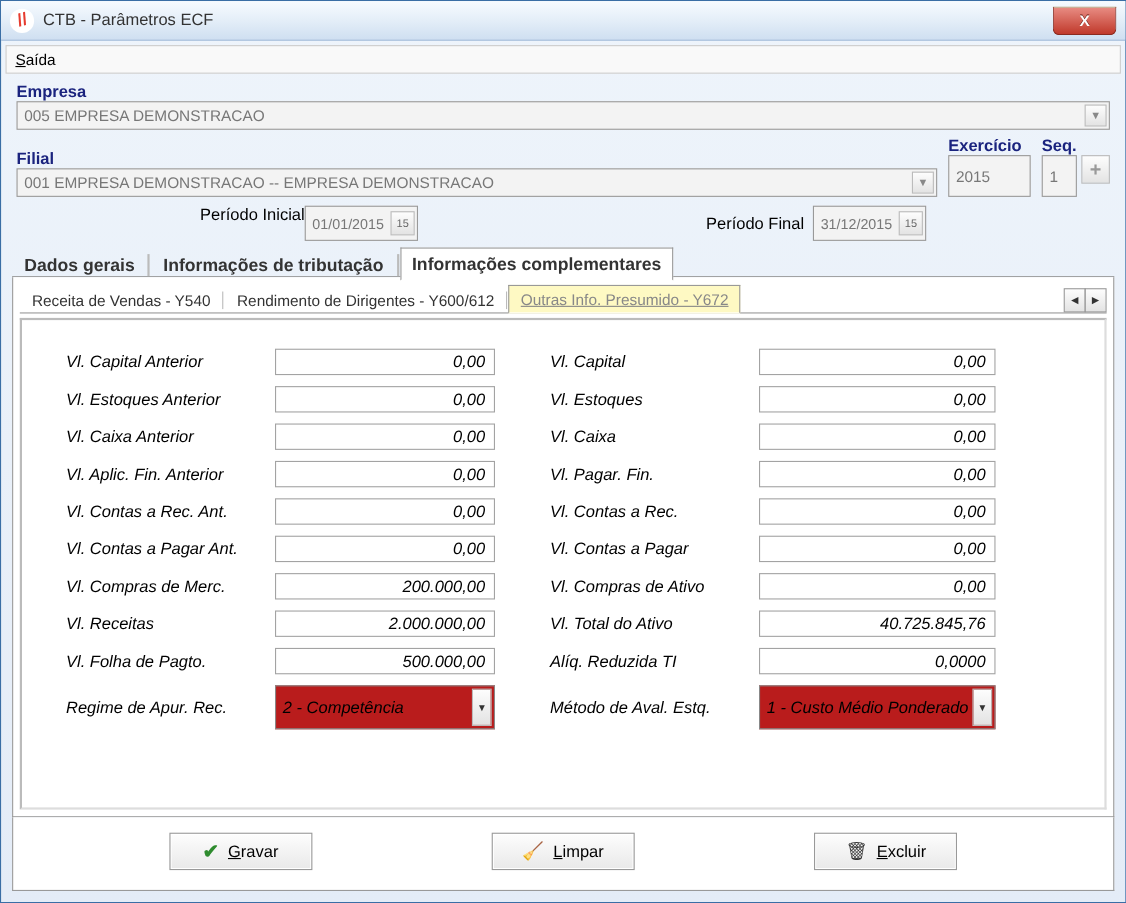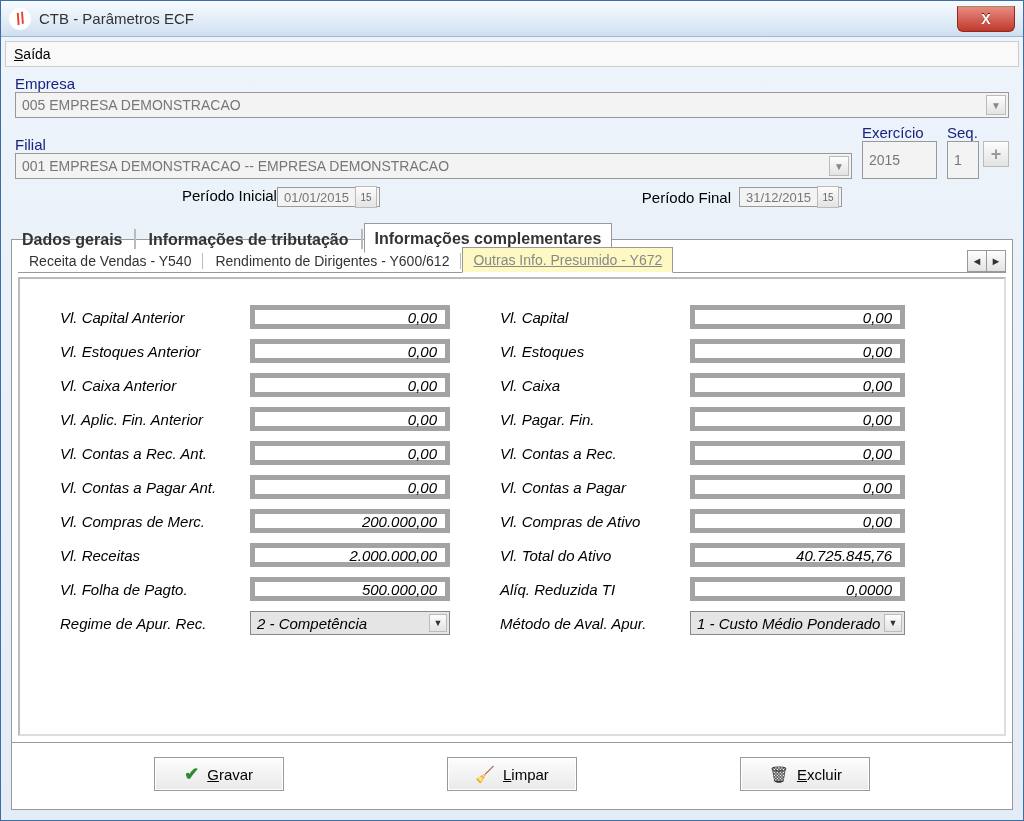--- a/index.html
+++ b/index.html
@@ -62,21 +62,21 @@
       padding: 4px 8px;
       font-size: 14px;
     }
     .menubar span.u { text-decoration: underline; }
     .content {
       flex: 1;
       padding: 6px 10px 10px 10px;
       display: flex;
       flex-direction: column;
     }
-    .lbl-blue { color: #1a237e; font-weight: normal; font-size: 15px; }
+    .lbl-blue { color: #1a237e; font-weight: bold; font-size: 15px; }
     .row { display: flex; align-items: flex-end; gap: 10px; }
     .combo {
       height: 26px;
       border: 1px solid #999;
       background: #f3f3f3;
       color: #777;
       padding: 2px 26px 2px 6px;
       font-size: 14px;
       position: relative;
       display: flex;
@@ -110,21 +110,21 @@
       display: flex;
       align-items: center;
       justify-content: space-around;
       margin: 8px 0 0 0;
       padding: 0 40px;
     }
     .datebox {
       display: flex; align-items: center;
       border: 1px solid #999;
       background: #f3f3f3;
-      height: 20px;
+      height: 32px;
       padding: 0 2px 0 6px;
       color: #777;
     }
     .datebox .cal {
       width: 22px; height: 22px;
       border: 1px solid #bbb;
       background: linear-gradient(#fdfdfd,#e3e3e3);
       margin-left: 6px;
       display: flex; align-items: center; justify-content: center;
       font-size: 10px; color: #666;
@@ -132,21 +132,21 @@
     .maintabs { display: flex; align-items: flex-end; border-bottom: 1px solid #999; margin-top: 2px; }
     .maintab {
       padding: 6px 10px 4px 10px;
       font-size: 16px;
       font-weight: bold;
       color: #333;
       border: 1px solid transparent;
       border-bottom: none;
       margin-right: 4px;
       position: relative;
-      top: 14px;
+      top: 4px;
     }
     .maintab.sep::after {
       content: "";
       position: absolute; right: -4px; top: 4px; bottom: 4px;
       width: 2px; background: #bbb;
     }
     .maintab.active {
       background: #fff;
       border-color: #999;
       border-bottom: 1px solid #fff;
@@ -203,31 +203,31 @@
     .grid {
       display: grid;
       grid-template-columns: 190px 200px 50px 190px 215px;
       row-gap: 10px;
       align-items: center;
       font-size: 15px;
       font-style: italic;
     }
     .numinput {
       height: 24px;
-      border: 5px solid #a3a3a3;
+      border: 1px solid #a3a3a3;
       background: #fff;
       text-align: right;
       padding: 2px 8px;
       font-size: 15px;
       display: flex; align-items: center; justify-content: flex-end;
     }
     .selbox {
-      height: 24px;
+      height: 40px;
       border: 1px solid #888;
-      background: #e5e5e5;
+      background: #b91c1c;
       padding: 2px 40px 2px 6px;
       font-size: 15px;
       position: relative;
       display: flex; align-items: center;
       white-space: nowrap;
       overflow: hidden;
     }
     .selbox .drop {
       position: absolute; right: 2px; top: 2px; bottom: 2px; width: 18px;
       background: linear-gradient(#fdfdfd,#e3e3e3);
@@ -391,21 +391,21 @@
             <div class="numinput">500.000,00</div>
             <div></div>
             <div>Alíq. Reduzida TI</div>
             <div class="numinput">0,0000</div>
             <div>Regime de Apur. Rec.</div>
             <div class="selbox">
               <span>2 - Competência</span>
               <div class="drop">▼</div>
             </div>
             <div></div>
-            <div>Método de Aval. Apur.</div>
+            <div>Método de Aval. Estq.</div>
             <div class="selbox">
               <span>1 - Custo Médio Ponderado</span>
               <div class="drop">▼</div>
             </div>
           </div>
       </div>
     </div>
 
     <div class="footer">
       <div class="btn">

